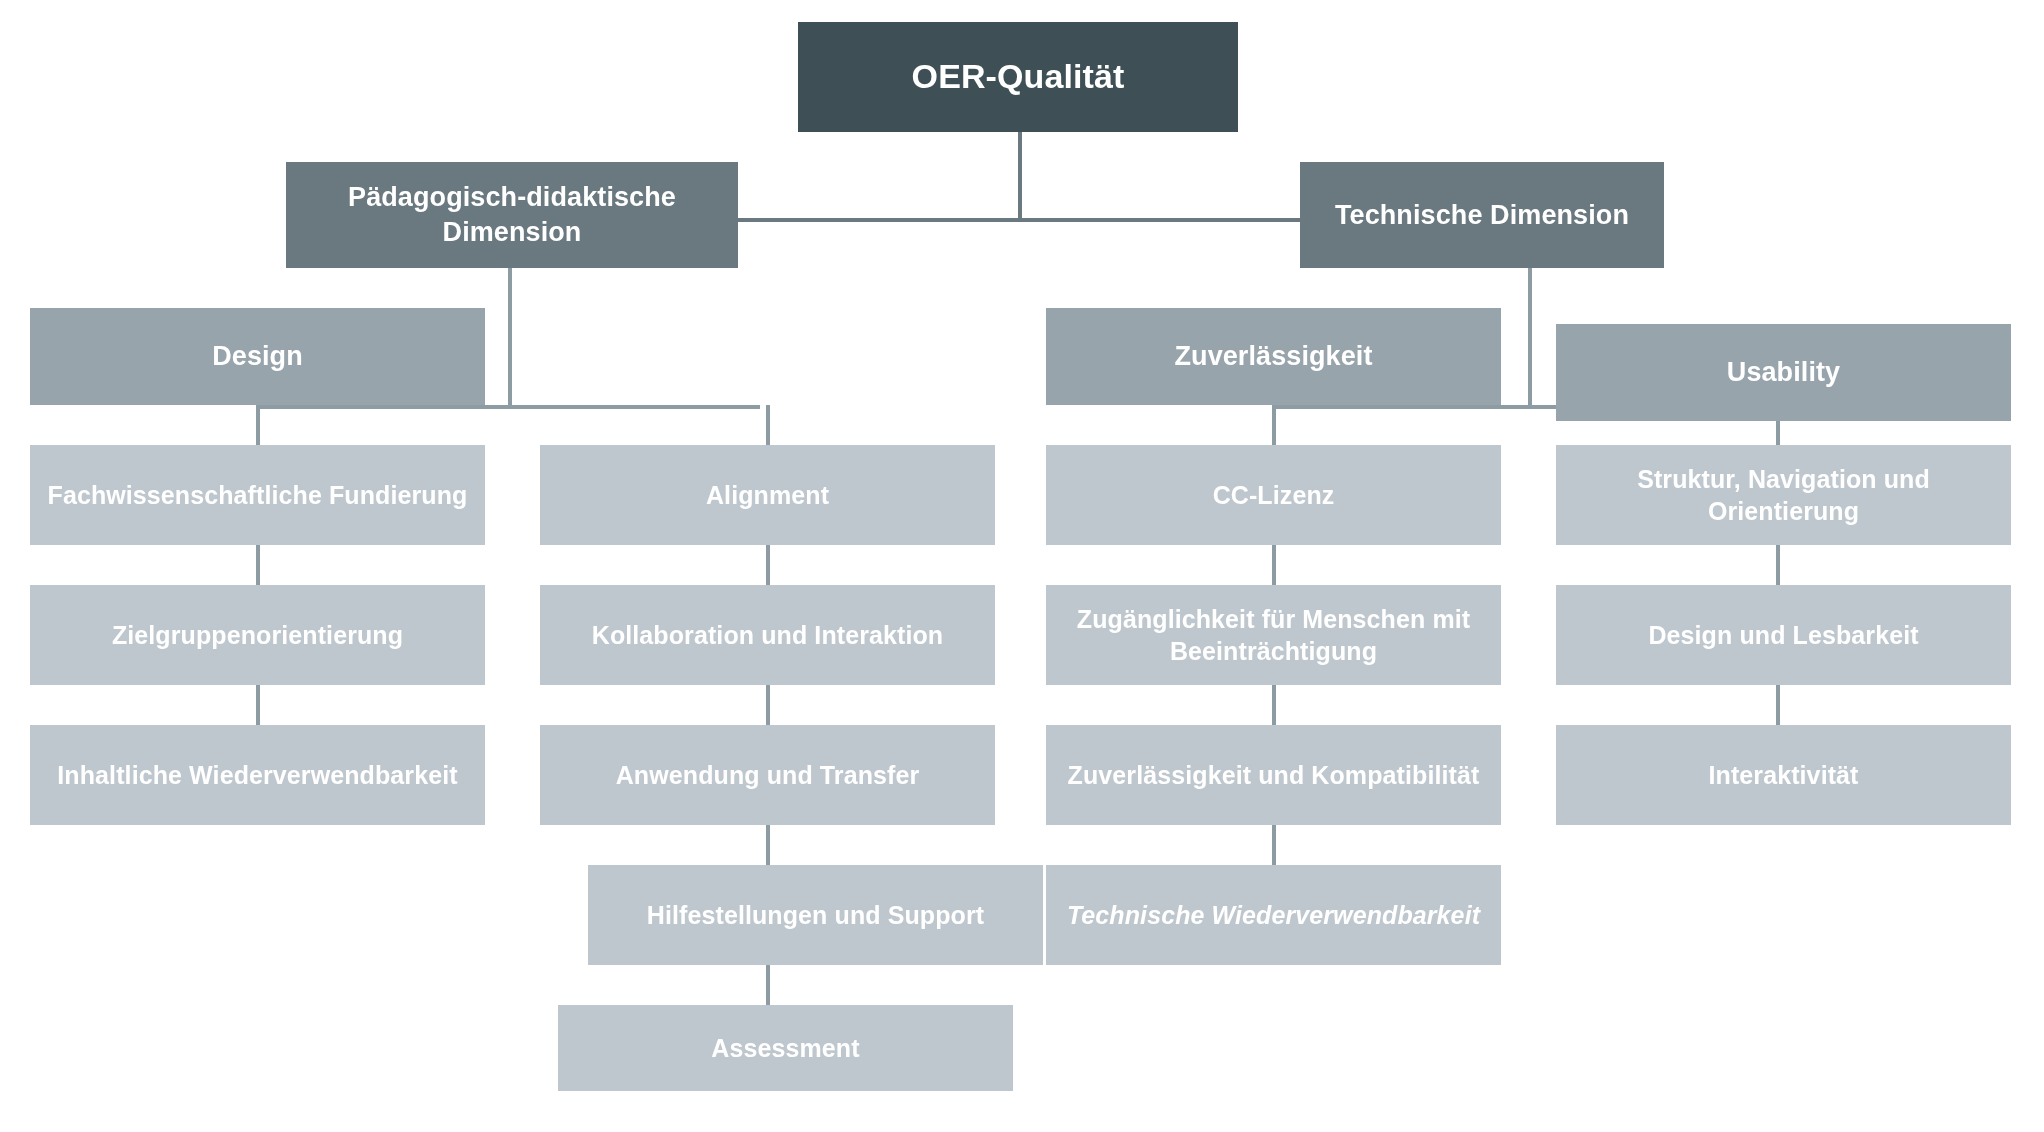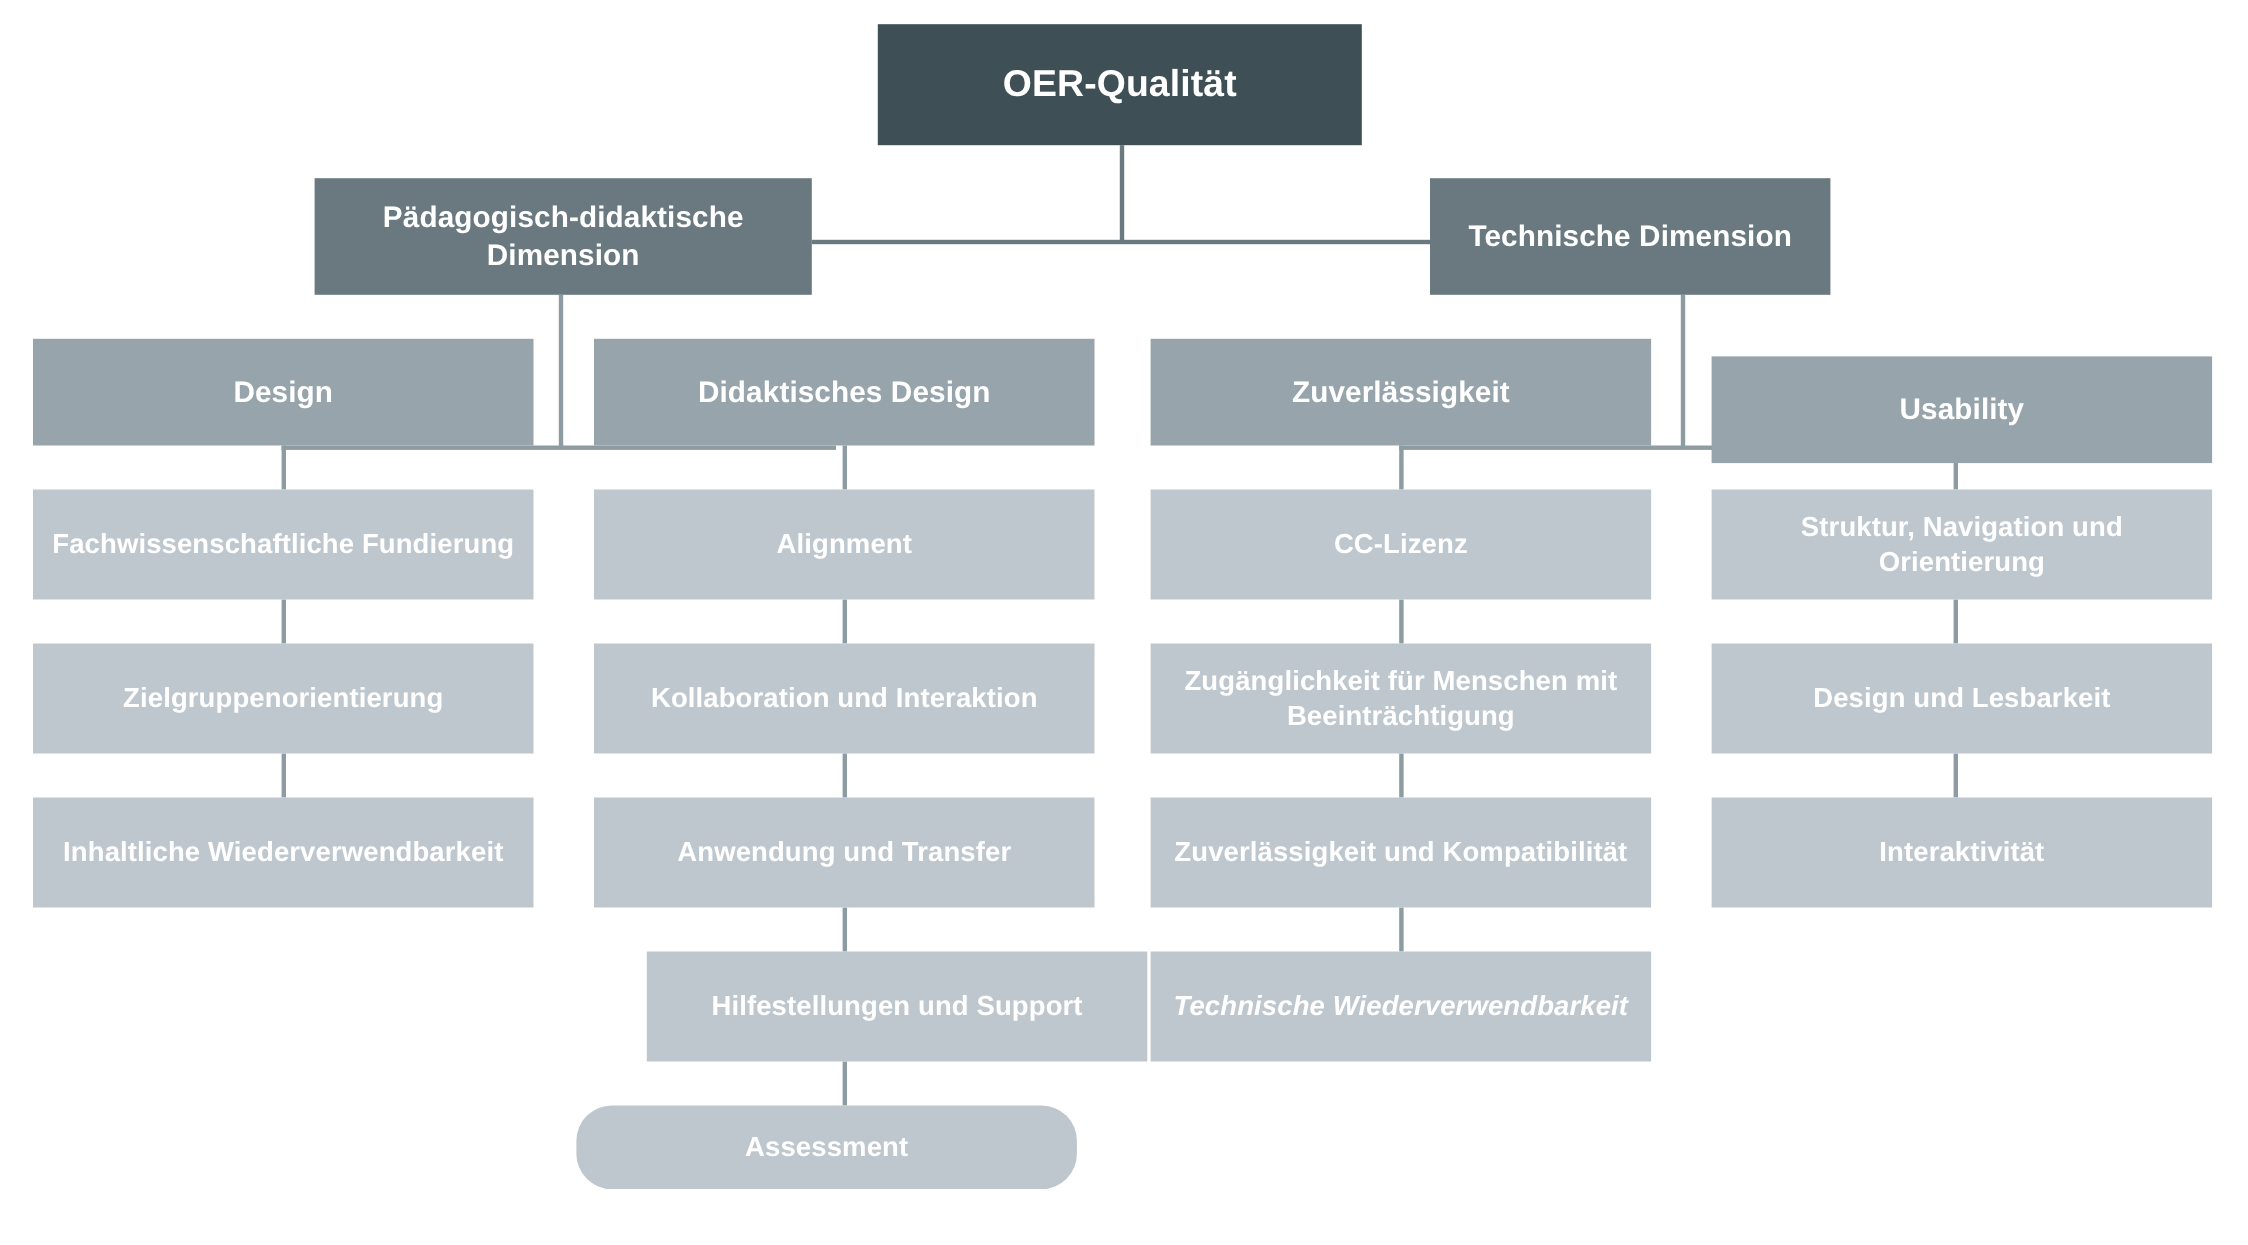--- a/index.html
+++ b/index.html
@@ -89,23 +89,20 @@
   </div>
 
   <div class="node lvl2" style="left:1300px; top:162px; width:364px; height:106px;">
     <span>Technische Dimension</span>
   </div>
 
   <div class="node lvl3" style="left:30px; top:308px; width:455px; height:97px;">
     <span>Design</span>
   </div>
 
-  <div class="node lvl3" style="left:540px; top:308px; width:455px; height:97px;">
-    <span>Didaktisches Design</span>
-  </div>
 
   <div class="node lvl3" style="left:1046px; top:308px; width:455px; height:97px;">
     <span>Zuverlässigkeit</span>
   </div>
 
   <div class="node lvl3" style="left:1556px; top:324px; width:455px; height:97px;">
     <span>Usability</span>
   </div>
 
   <div class="node lvl4" style="left:30px; top:445px; width:455px; height:100px;">
@@ -123,21 +120,21 @@
   </div>
   <div class="node lvl4" style="left:540px; top:585px; width:455px; height:100px;">
     <span>Kollaboration und Interaktion</span>
   </div>
   <div class="node lvl4" style="left:540px; top:725px; width:455px; height:100px;">
     <span>Anwendung und Transfer</span>
   </div>
   <div class="node lvl4" style="left:540px; top:865px; width:455px; height:100px;margin-left:48px;">
     <span>Hilfestellungen und Support</span>
   </div>
-  <div class="node lvl4" style="left:524px; top:1005px; width:455px; height:76px;border-radius:32px;">
+  <div class="node lvl4" style="left:558px; top:1005px; width:455px; height:86px;">
     <span>Assessment</span>
   </div>
 
   <div class="node lvl4" style="left:1046px; top:445px; width:455px; height:100px;">
     <span>CC-Lizenz</span>
   </div>
   <div class="node lvl4" style="left:1046px; top:585px; width:455px; height:100px;">
     <span>Zugänglichkeit für Menschen mit Beeinträchtigung</span>
   </div>
   <div class="node lvl4" style="left:1046px; top:725px; width:455px; height:100px;">

